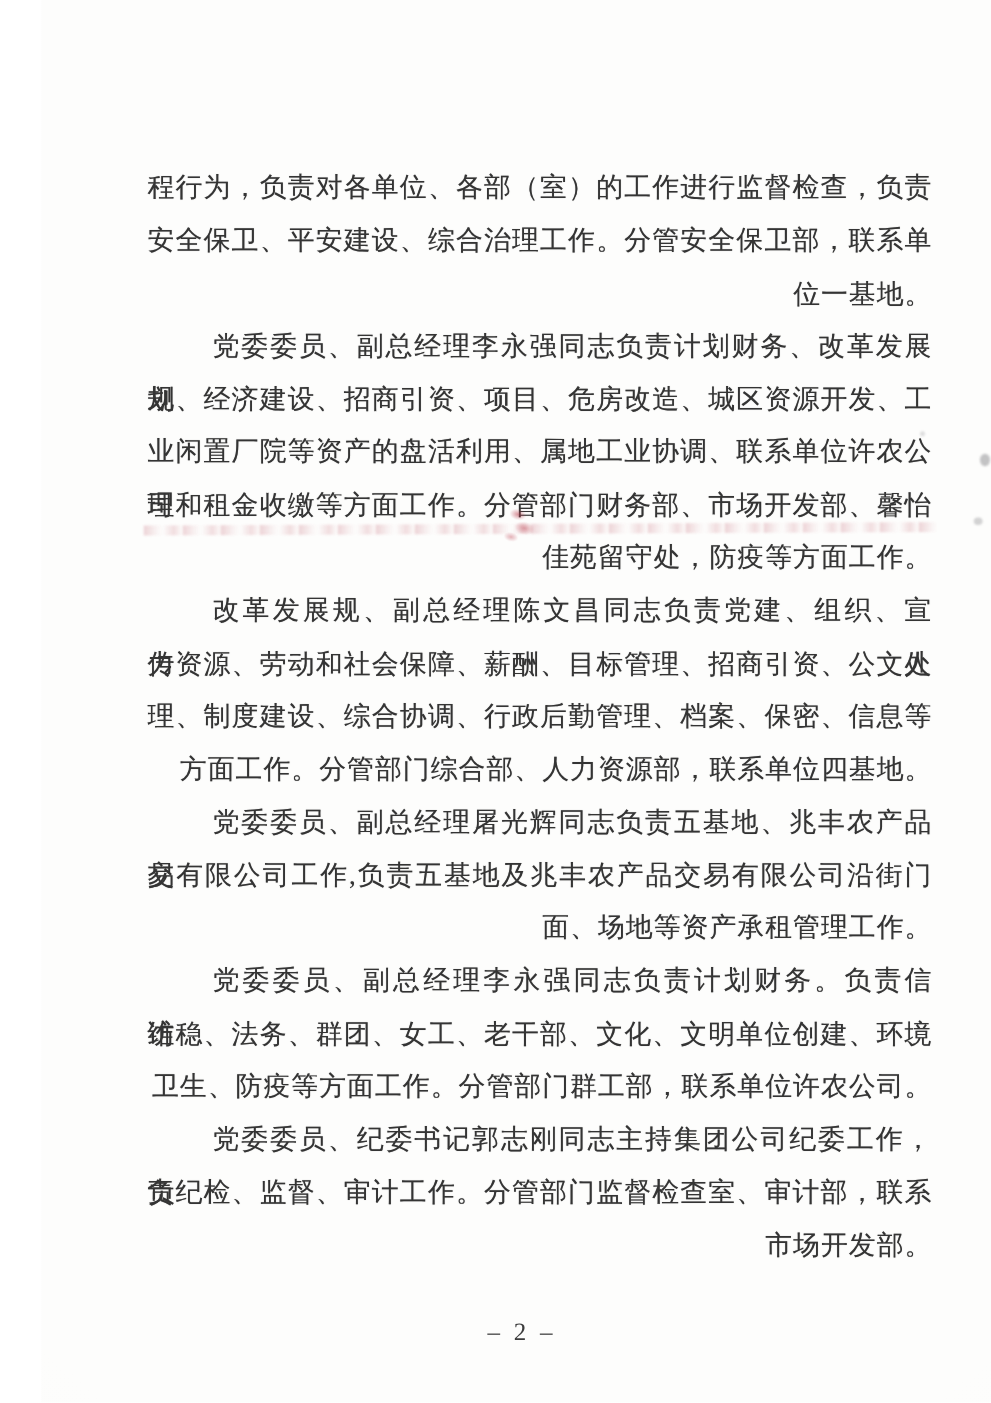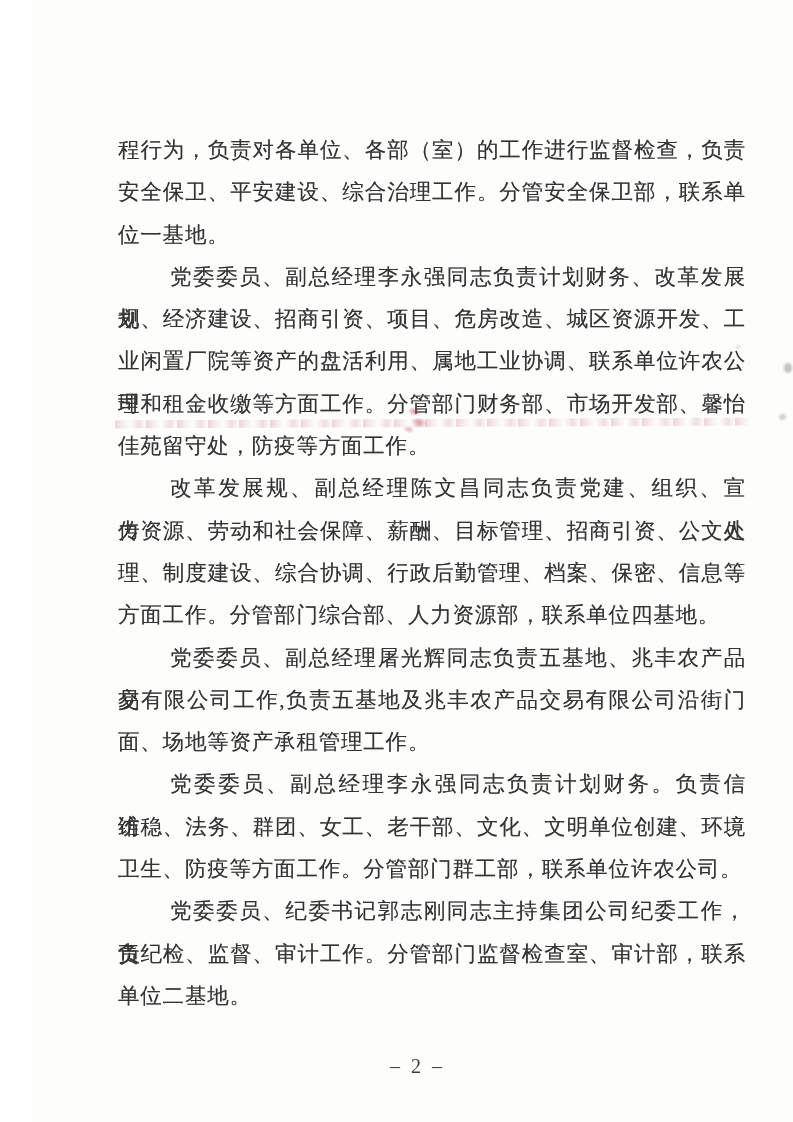--- a/index.html
+++ b/index.html
@@ -26,21 +26,21 @@
     top: 129px;
     width: 628px;
     color: #343434;
     font-size: 21.5px;
     line-height: 42.3px;
     letter-spacing: 0.8px;
     text-shadow: 0 0 0.6px rgba(60,60,60,0.55);
   }
   .t {
     height: 42.3px;
-    text-align: left;
+    text-align: right;
     white-space: normal;
     overflow: visible;
   }
   .t.j {
     text-align: justify;
     text-align-last: justify;
     text-justify: inter-character;
   }
   .t.ind {
     text-indent: 52px;
@@ -130,21 +130,21 @@
 
     <div>
       <div class="t j ind">党委委员、副总经理李永强同志负责计划财务。负责信访、</div>
       <div class="t j">维稳、法务、群团、女工、老干部、文化、文明单位创建、环境</div>
       <div class="t">卫生、防疫等方面工作。分管部门群工部，联系单位许农公司。</div>
     </div>
 
     <div>
       <div class="t j ind">党委委员、纪委书记郭志刚同志主持集团公司纪委工作，负</div>
       <div class="t j">责纪检、监督、审计工作。分管部门监督检查室、审计部，联系</div>
-      <div class="t">单位二基地。</div>
+      <div class="t">市场开发部。</div>
     </div>
 
   </div>
 
   <div class="ink-bleed-line"></div>
   <div class="ink-bleed-blob"></div>
 
   <div class="speck speck-1"></div>
   <div class="speck speck-2"></div>
   <div class="speck speck-3"></div>

